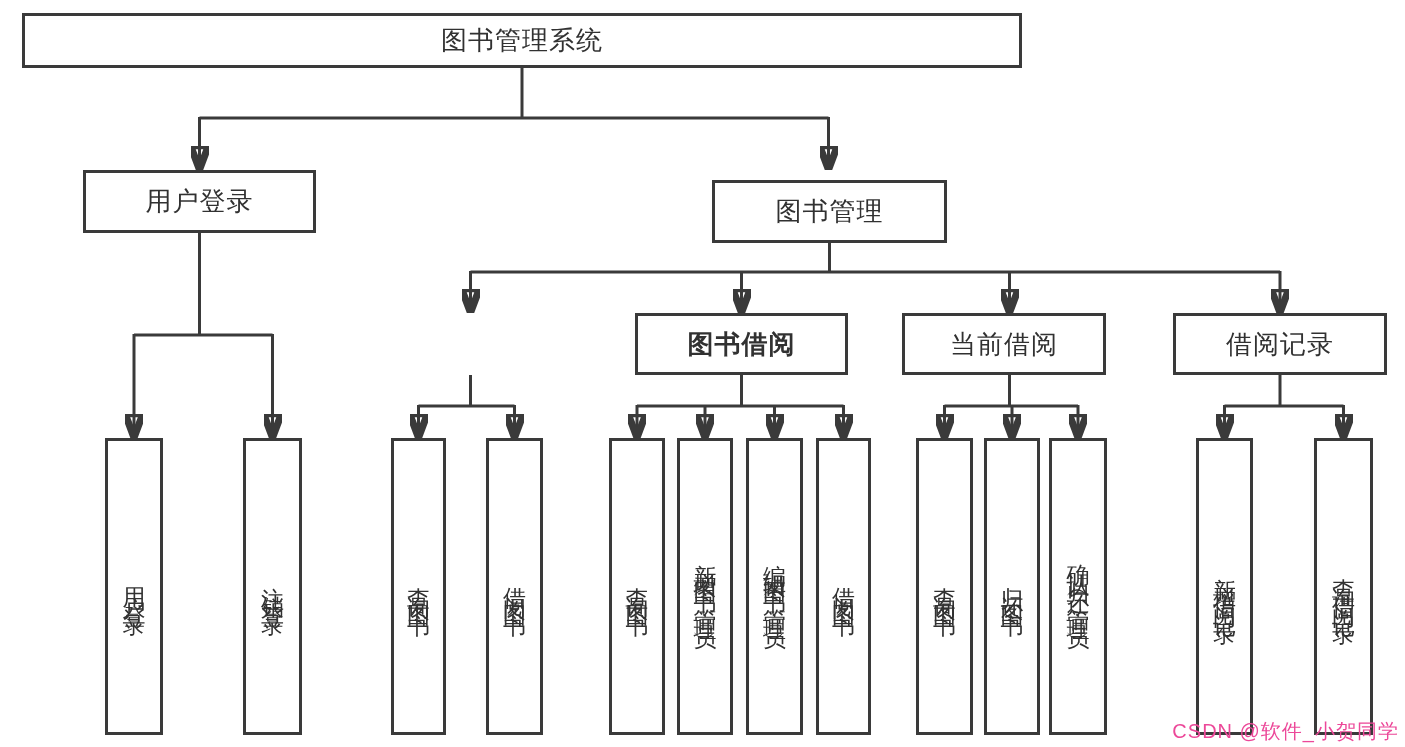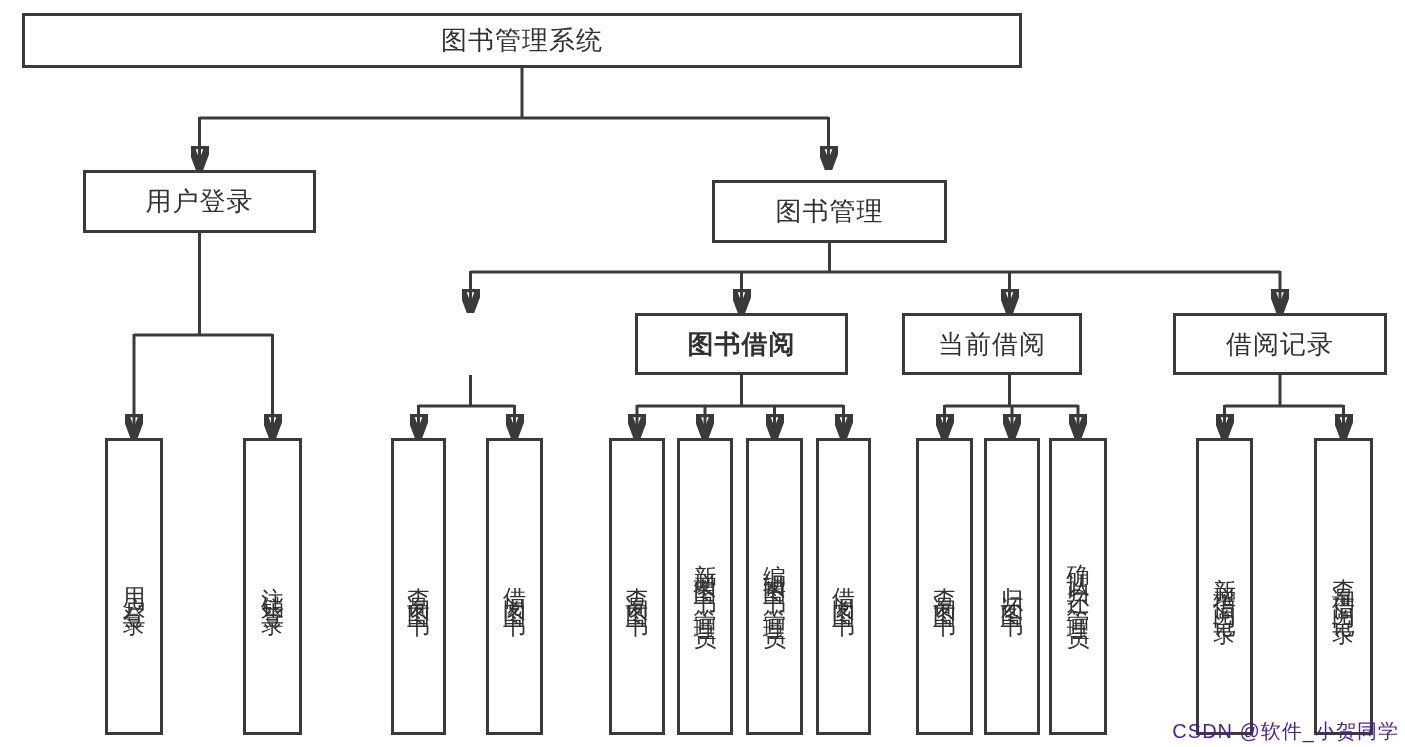--- a/index.html
+++ b/index.html
@@ -51,21 +51,21 @@
     writing-mode: vertical-rl;
     text-orientation: mixed;
     letter-spacing: 9px;
     line-height: 1;
   }
   .title-node { font-size: 26px; }
   .watermark {
     position: absolute;
     right: 6px;
     bottom: 2px;
-    color: #4c1d95;
+    color: #ec4899;
     font-size: 20px;
     letter-spacing: 1px;
     z-index: 5;
     white-space: nowrap;
     margin-left: 8px;
   }
 </style>
 </head>
 <body>
 
@@ -118,21 +118,21 @@
     <path d="M1224.5,405 V434" marker-end="url(#arw)"></path>
     <path d="M1343.5,405 V434" marker-end="url(#arw)"></path>
   </svg>
 
   <div class="node title-node" style="left:22px; top:13px; width:1000px; height:55px;">图书管理系统</div>
 
   <div class="node" style="left:83px; top:170px; width:233px; height:63px;">用户登录</div>
   <div class="node" style="left:712px; top:170px; width:235px; height:63px;margin-top:10px;">图书管理</div>
 
   <div class="node" style="left:635px; top:313px; width:213px; height:62px;font-weight:bold;">图书借阅</div>
-  <div class="node" style="left:902px; top:313px; width:180px; height:62px;">当前借阅</div>
+  <div class="node" style="left:902px; top:313px; width:204px; height:62px;">当前借阅</div>
   <div class="node" style="left:1173px; top:313px; width:214px; height:62px;">借阅记录</div>
 
   <div class="vnode" style="left:105px; top:438px; width:58px; height:297px;">用户登录</div>
   <div class="vnode" style="left:243px; top:438px; width:59px; height:297px;">注销登录</div>
 
   <div class="vnode" style="left:391px; top:438px; width:55px; height:297px;">查询图书</div>
   <div class="vnode" style="left:486px; top:438px; width:57px; height:297px;">借阅图书</div>
 
   <div class="vnode" style="left:609px; top:438px; width:56px; height:297px;">查询图书</div>
   <div class="vnode" style="left:677px; top:438px; width:56px; height:297px;">新增图书（管理员）</div>

